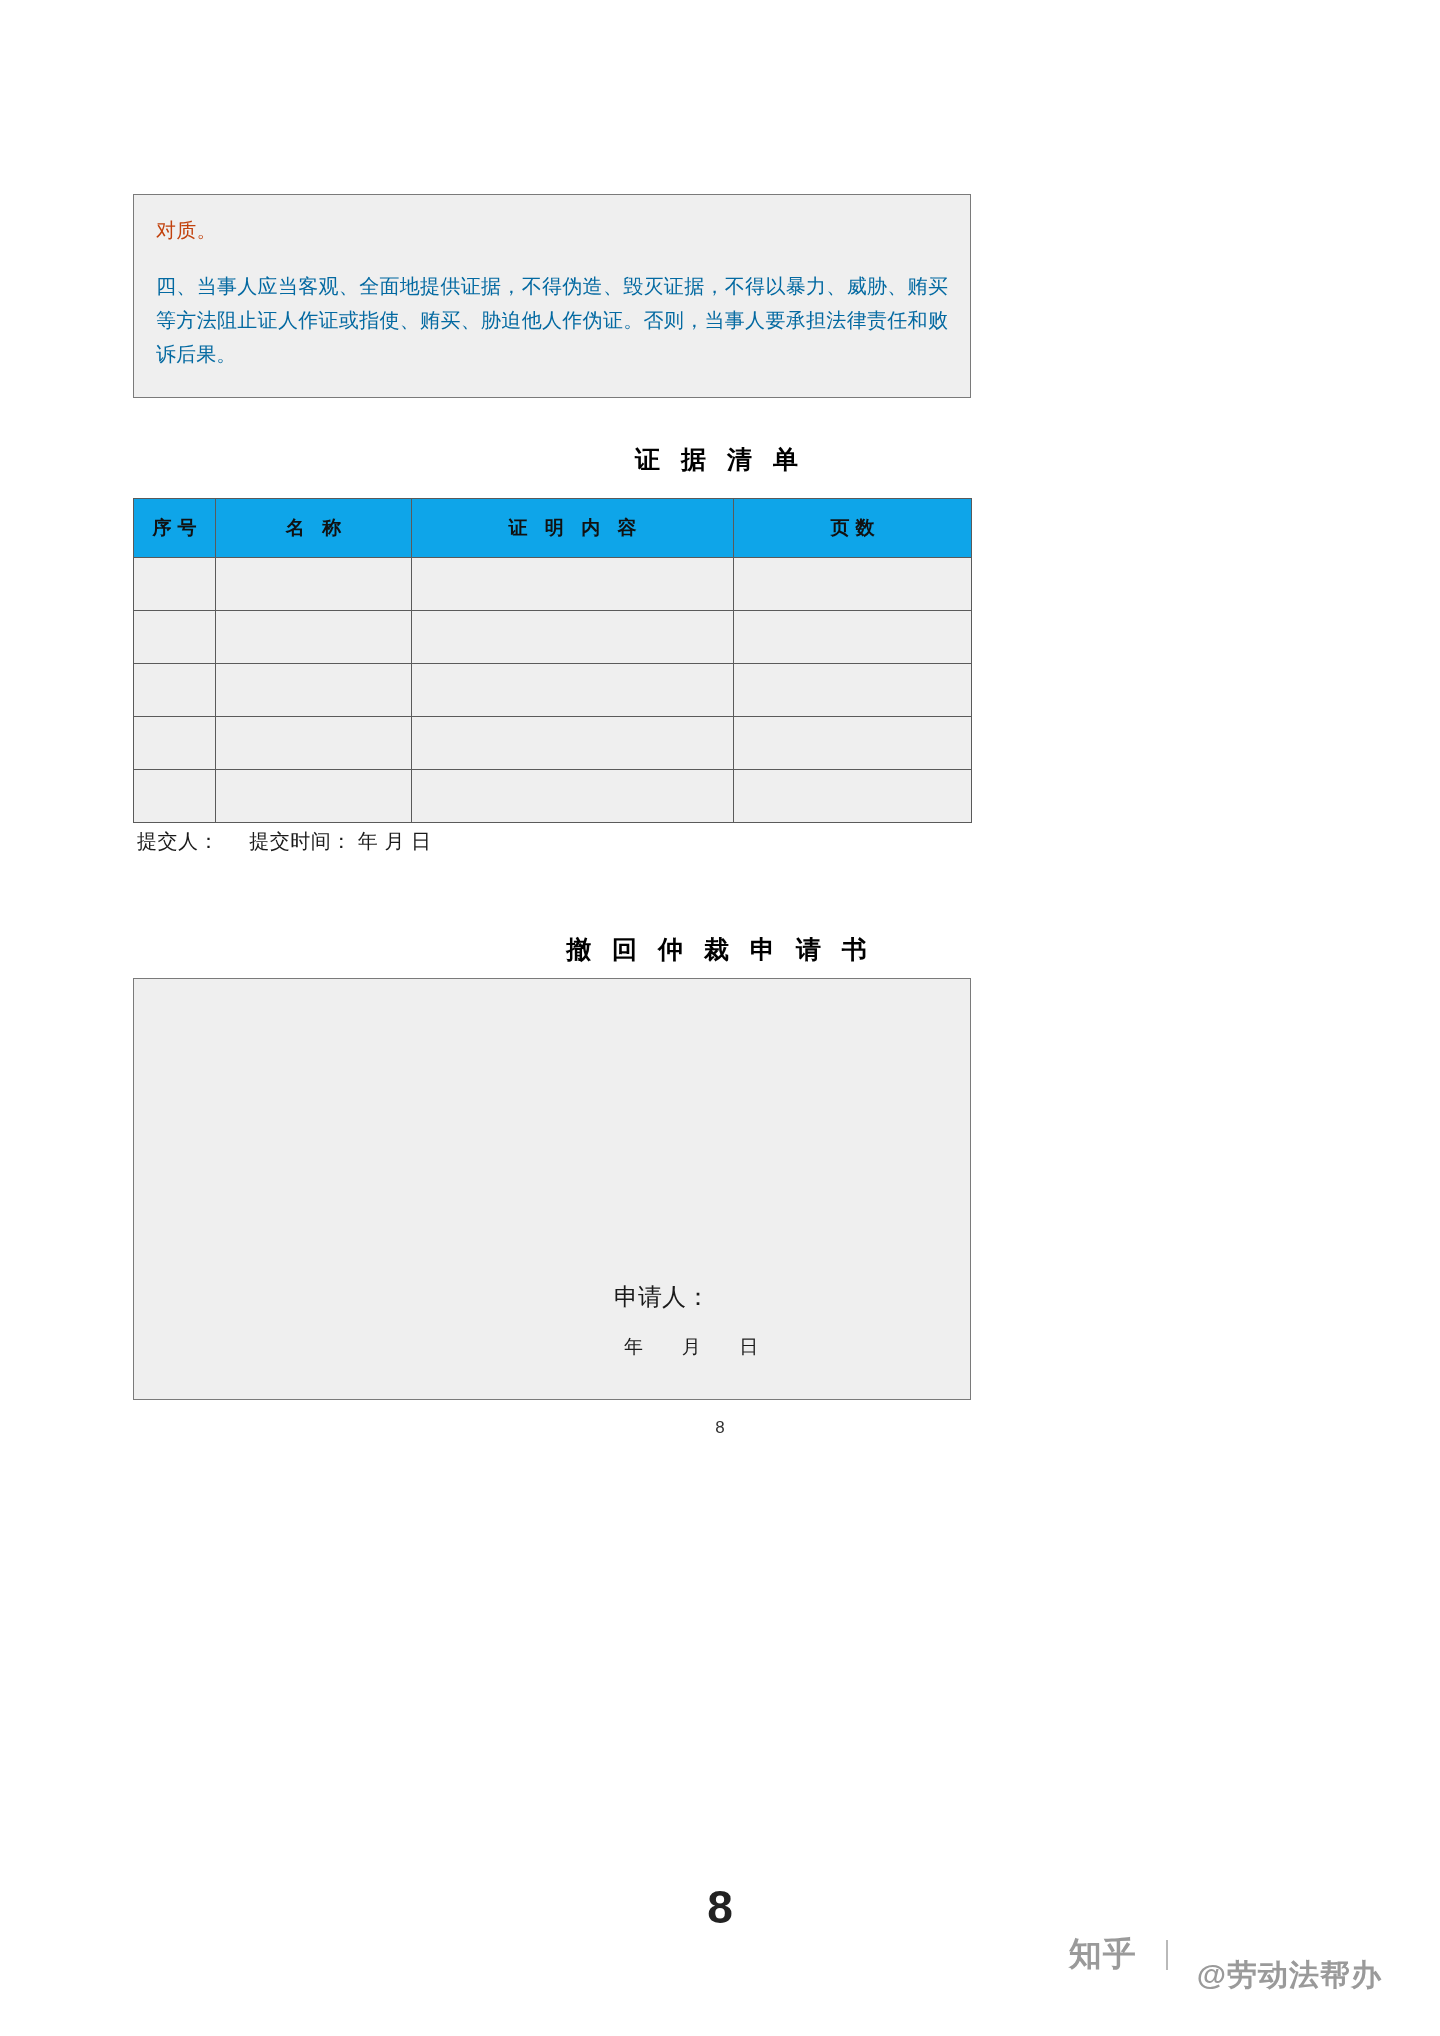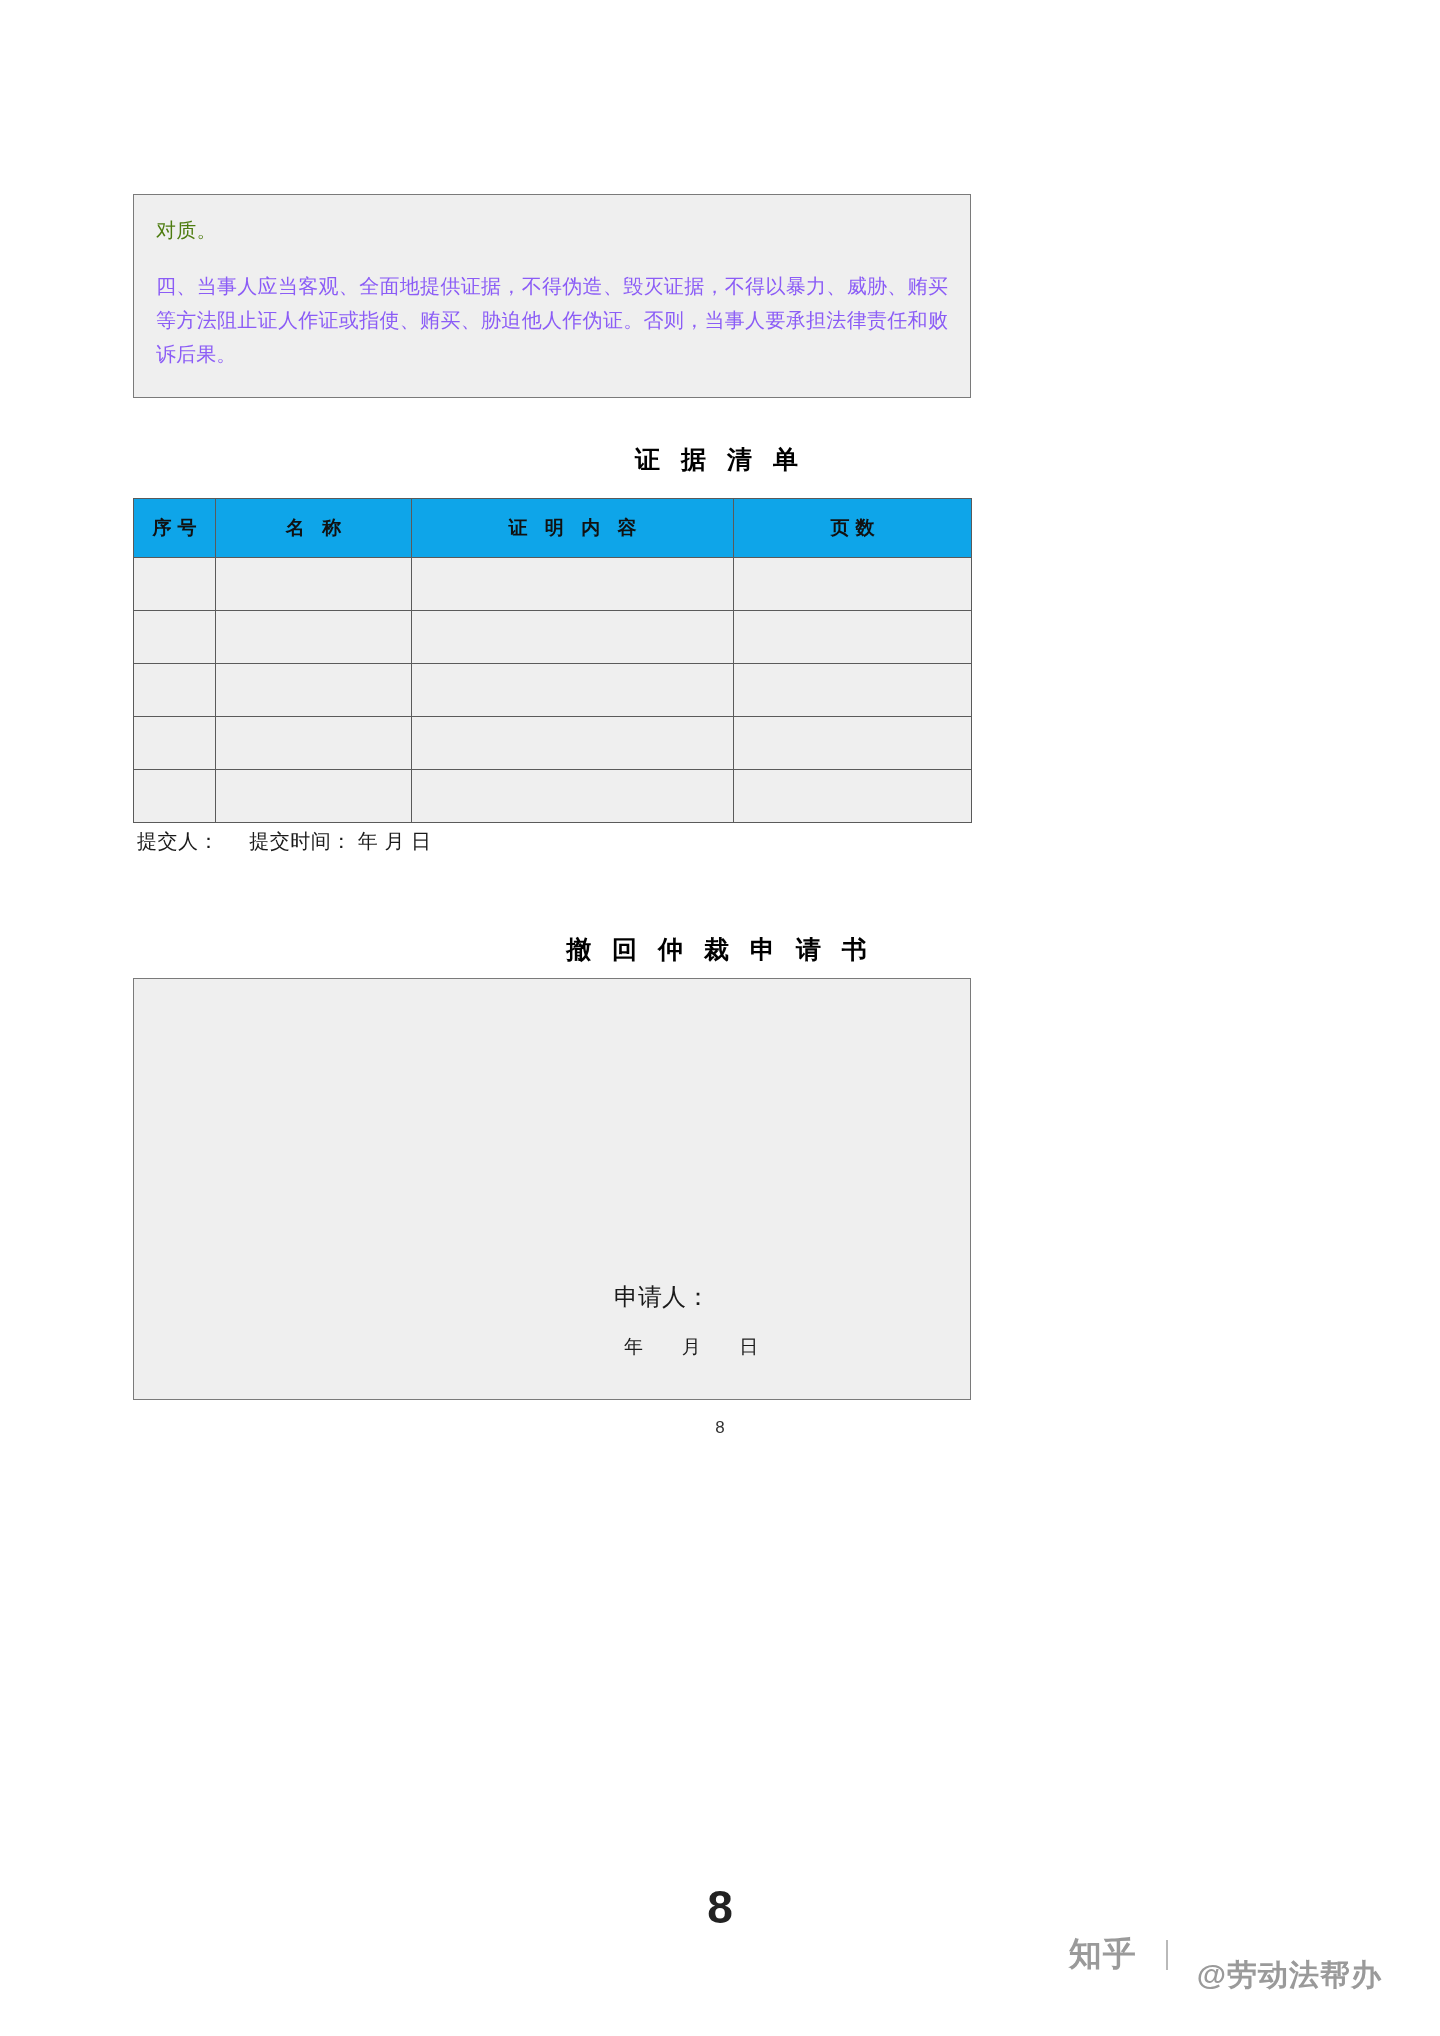--- a/index.html
+++ b/index.html
@@ -30,30 +30,30 @@
     box-sizing: border-box;
     border: 1px solid #7a7a7a;
     background: #efefef;
     padding: 18px 22px 22px 22px;
   }
   .notice-line {
     font-size: 20px;
     line-height: 34px;
     letter-spacing: 0.2px;
     margin: 0;
-    color: #4d7c0f;
+    color: #c2410c;
   }
   .notice-para {
     font-size: 20px;
     line-height: 34px;
     letter-spacing: 0.1px;
     margin: 22px 0 4px 0;
     text-align: justify;
     text-justify: inter-character;
-    color: #8b5cf6;
+    color: #0369a1;
   }
 
   
   .section-title {
     position: absolute;
     width: 100%;
     text-align: center;
     font-size: 25px;
     font-weight: bold;
     letter-spacing: 7px;

